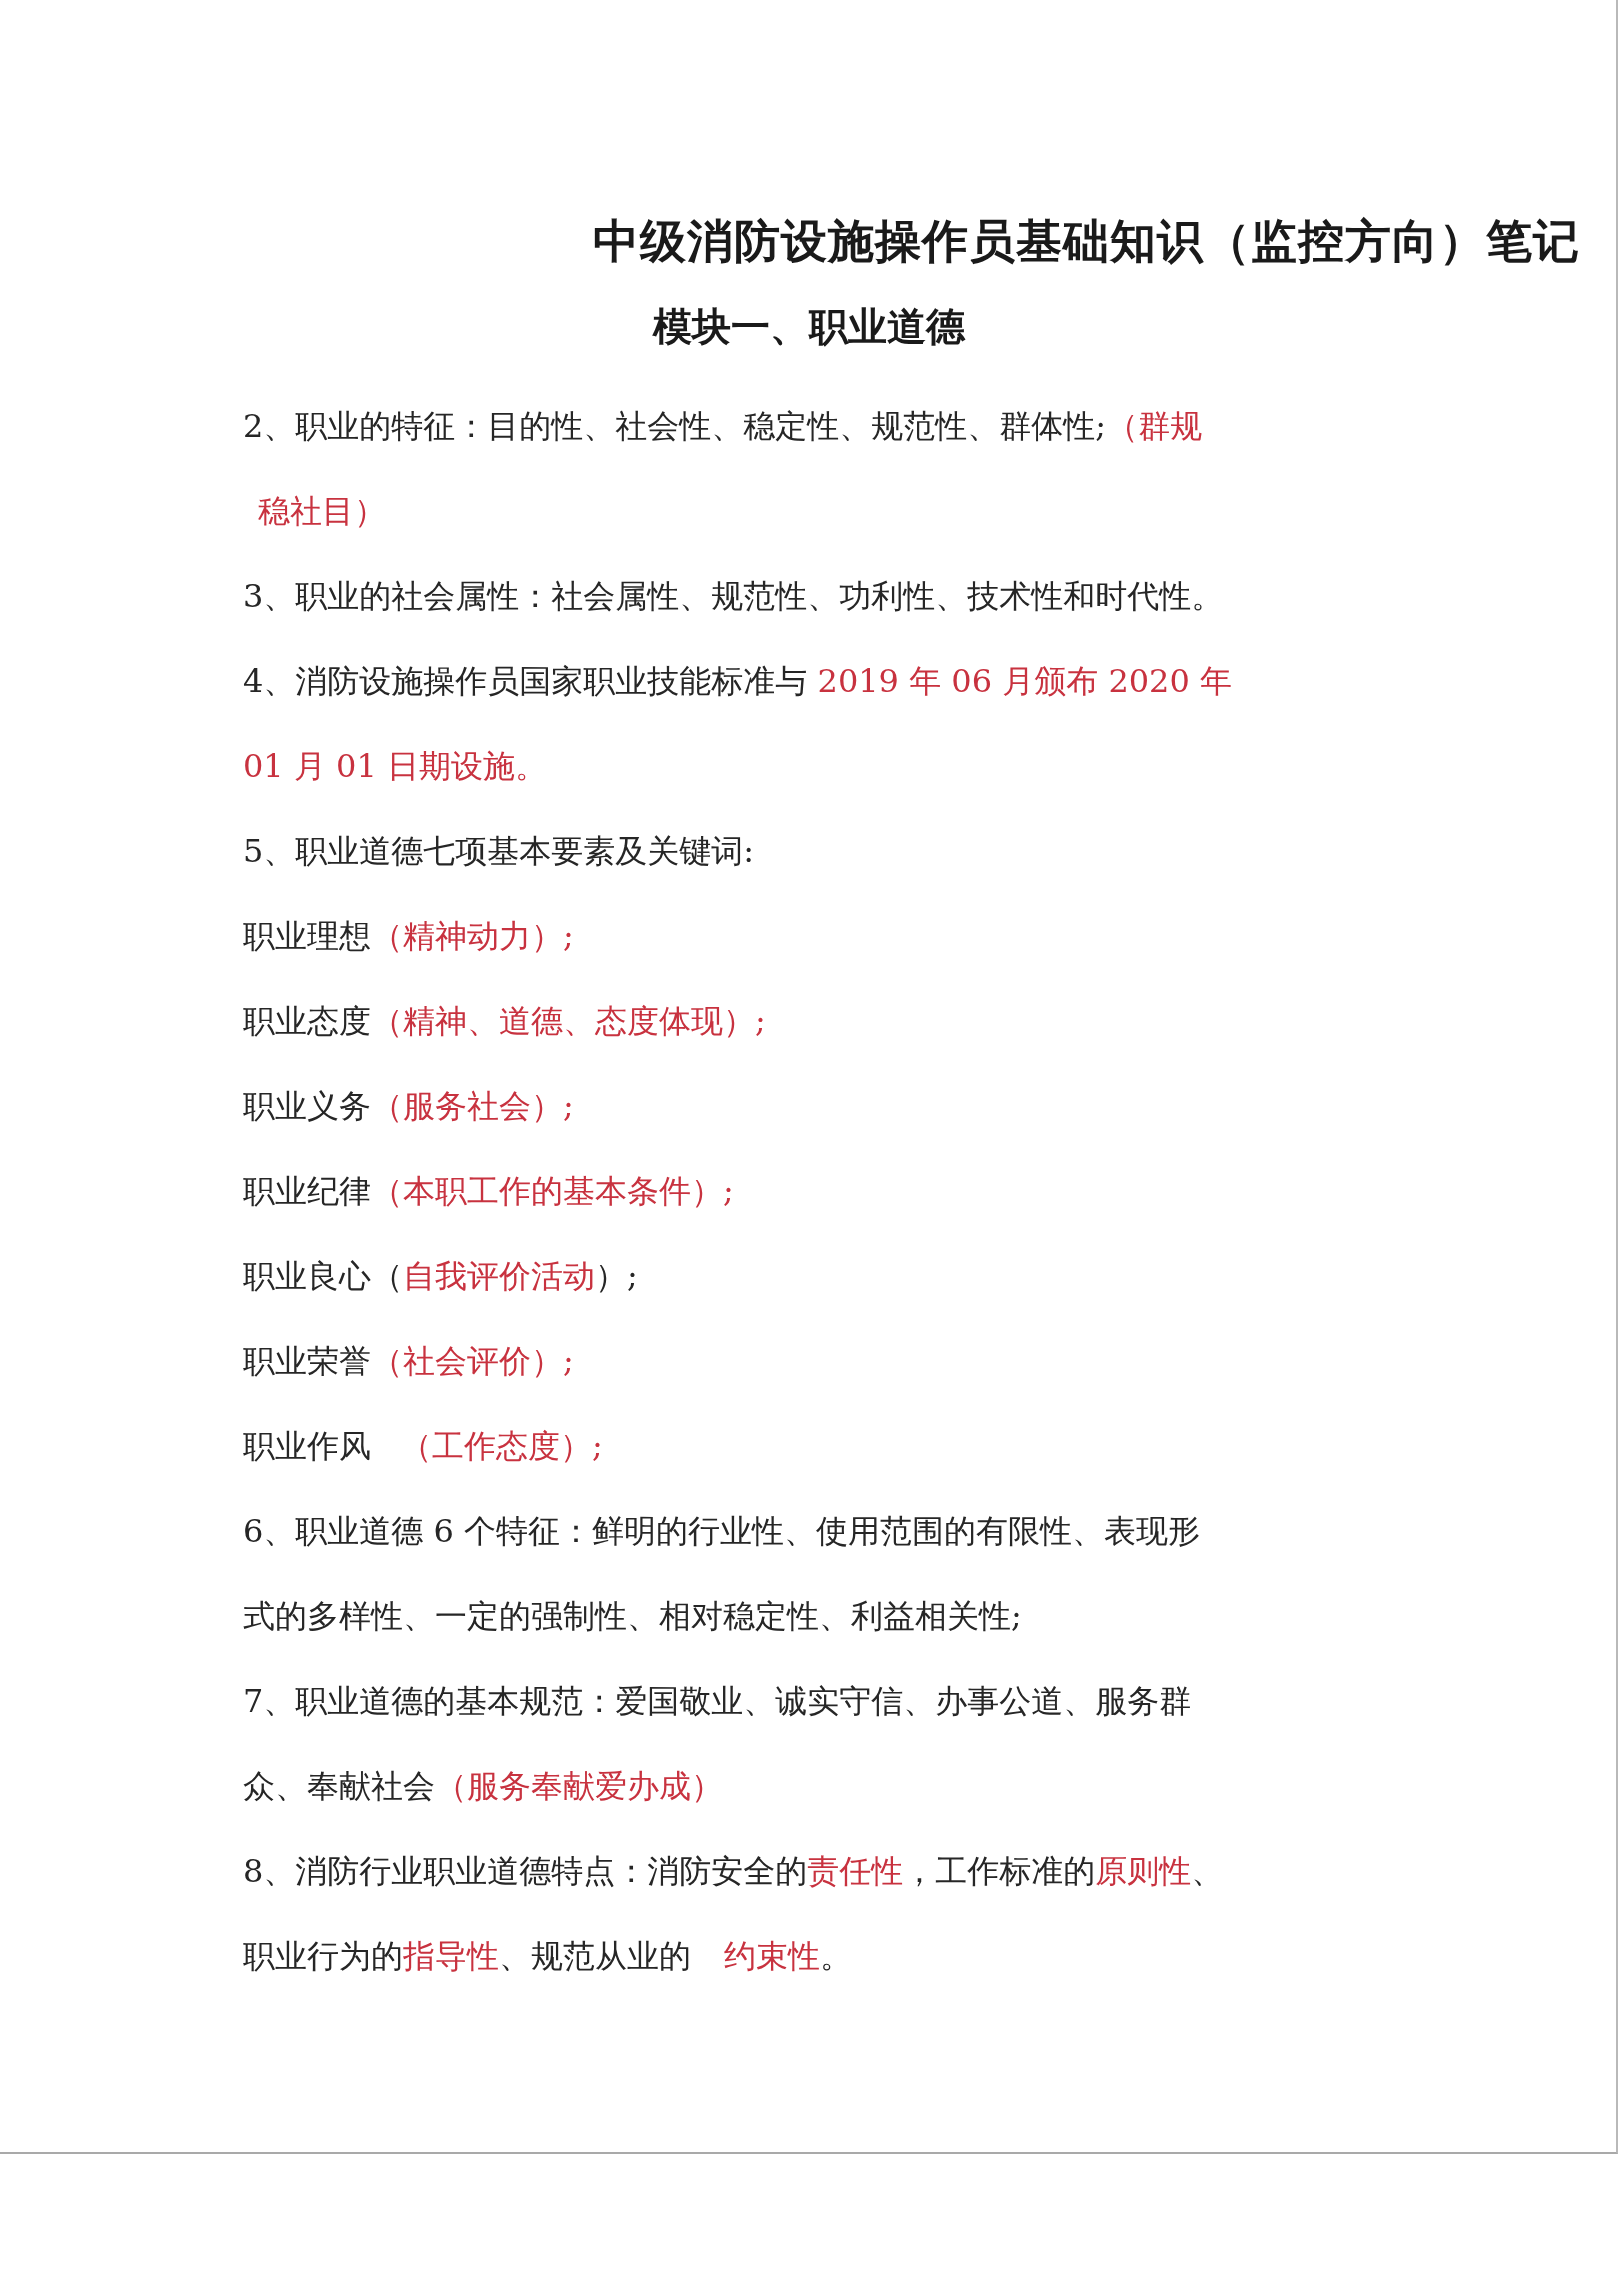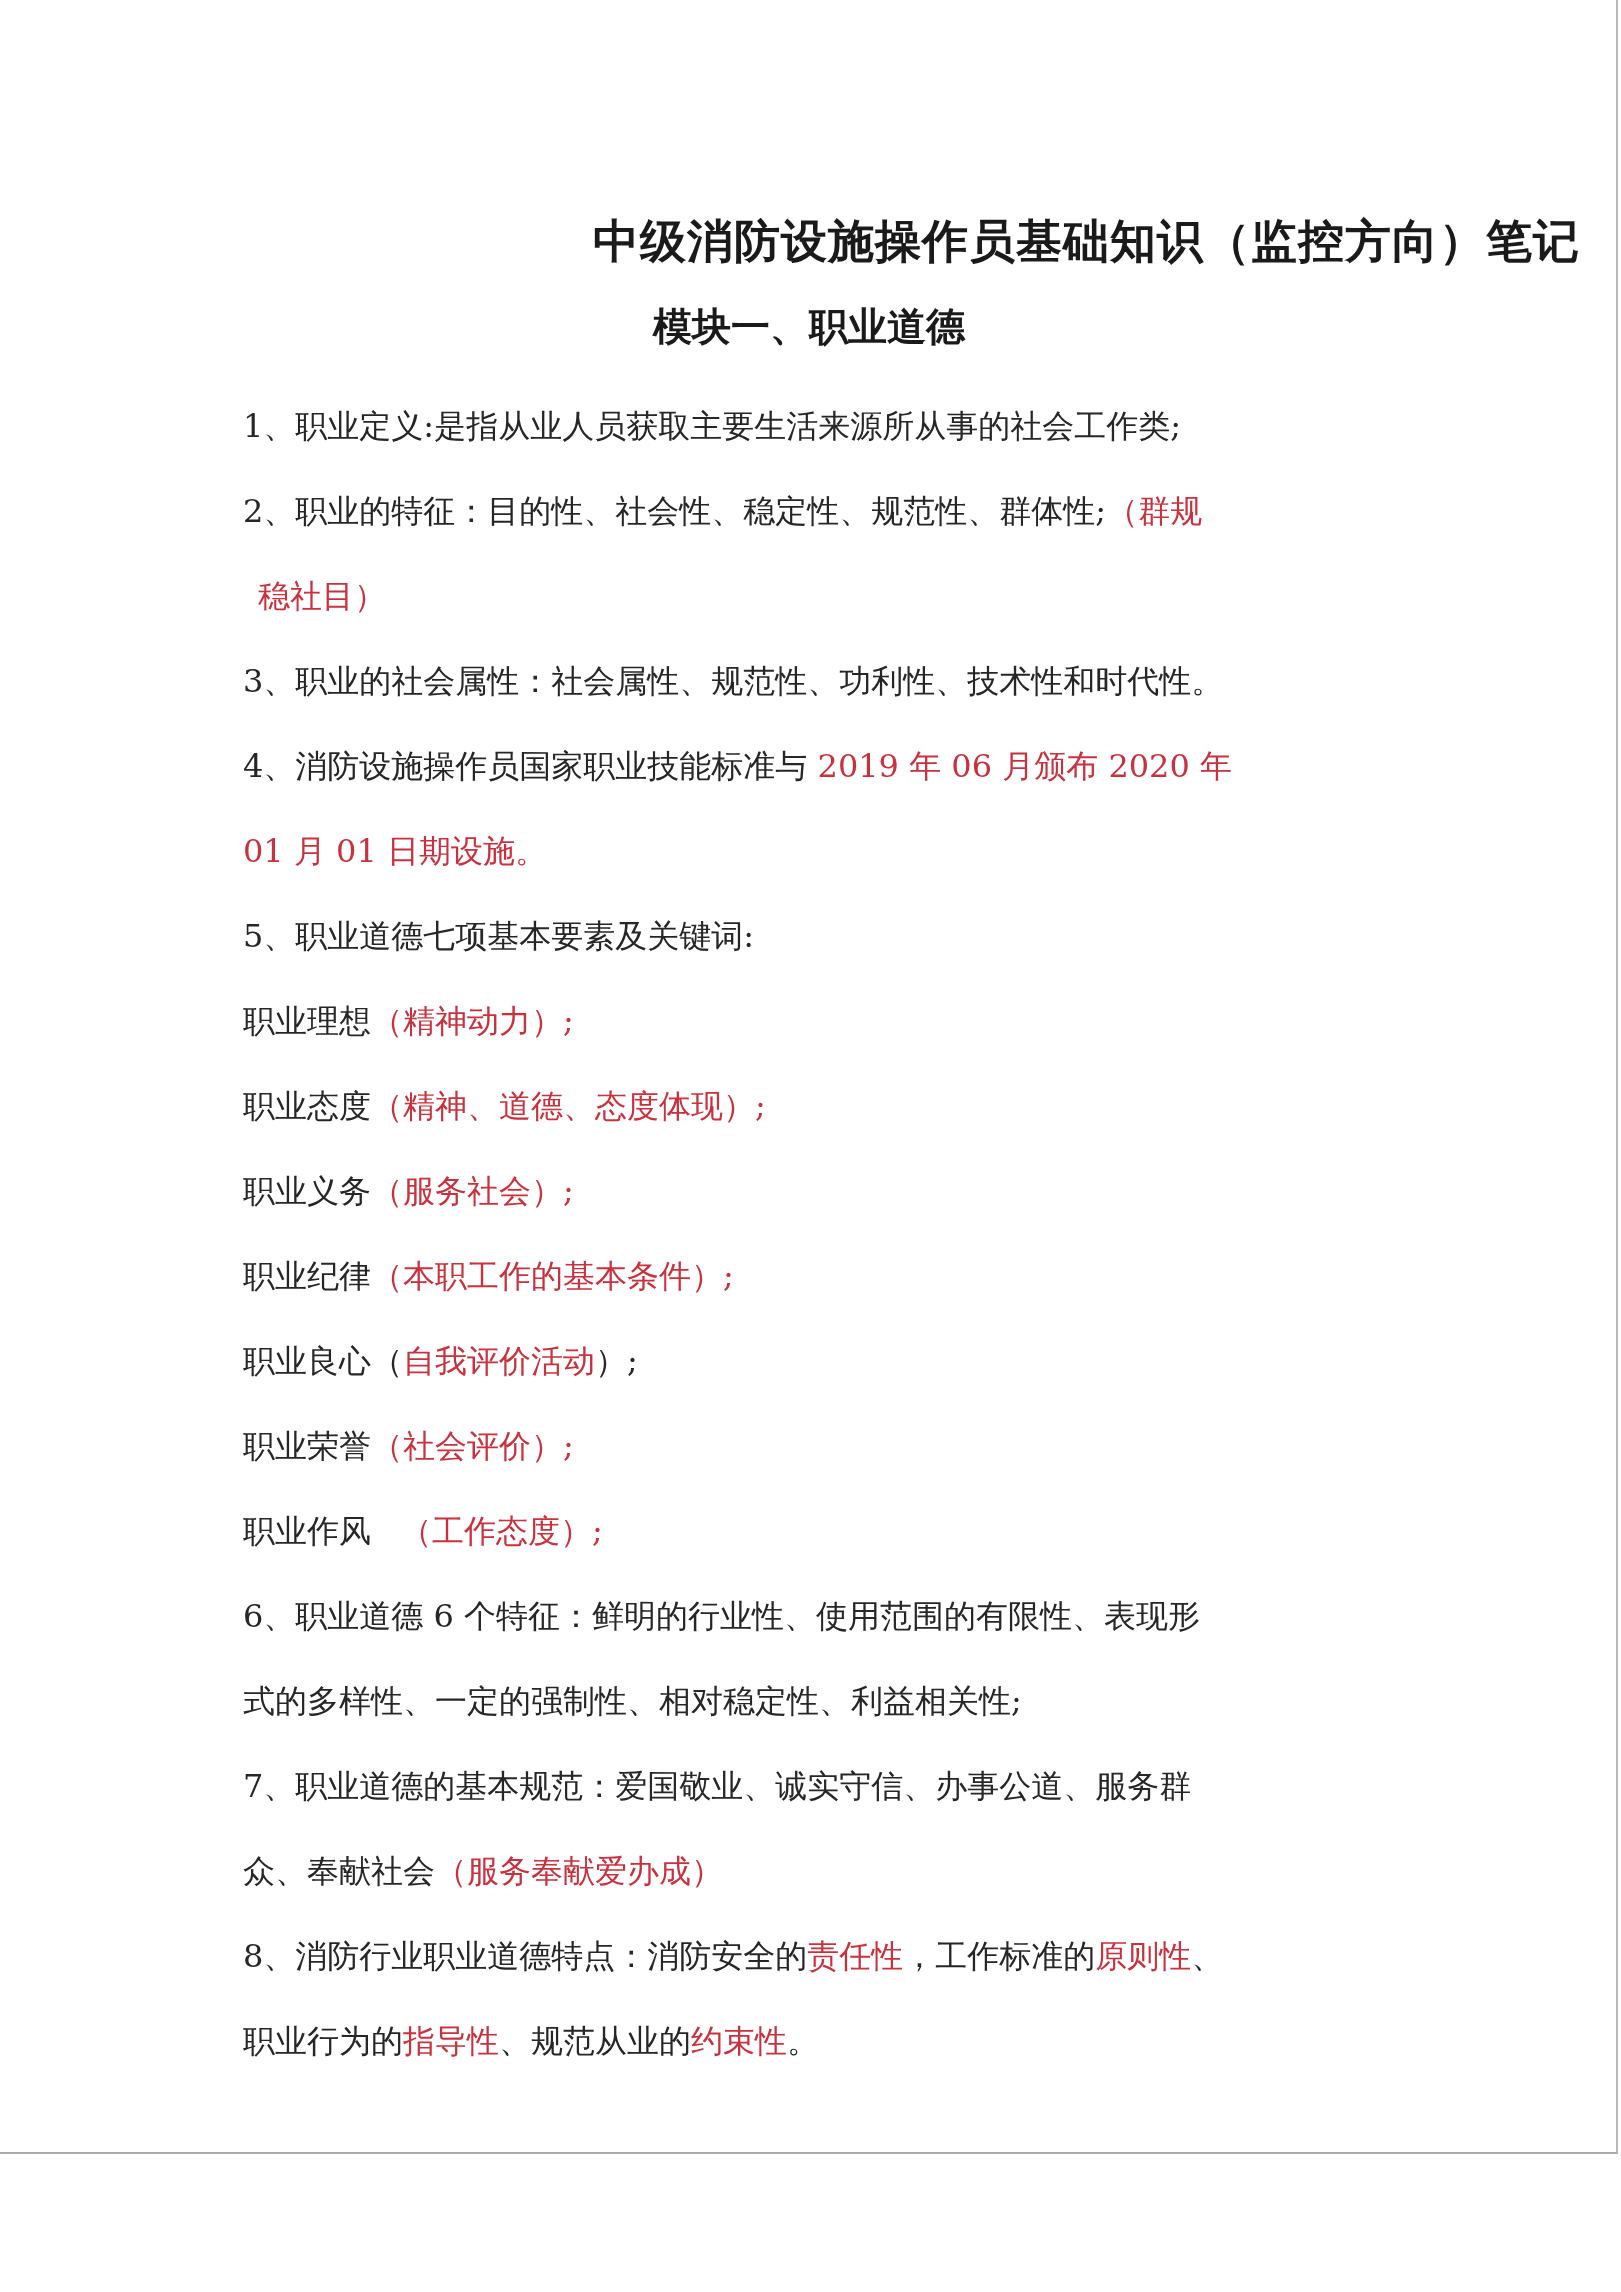--- a/index.html
+++ b/index.html
@@ -36,35 +36,34 @@
     .red { color: #c8323f; }
   </style>
 </head>
 <body>
 
 <div class="sheet">
   <div class="title">中级消防设施操作员基础知识（监控方向）笔记</div>
   <div class="subtitle">模块一、职业道德</div>
 
   <div class="body">
-    <div class="line"><span>1、职业定义:是指从业人员获取主要生活来源所从事的社会工作类;</span></div>
     <div class="line"><span>2、职业的特征：目的性、社会性、稳定性、规范性、群体性;</span><span class="red" style="color: rgb(200, 50, 63);">（群规</span></div>
     <div class="line"><span class="red" style="color: rgb(200, 50, 63); margin-left: 15px;">稳社目）</span></div>
     <div class="line"><span>3、职业的社会属性：社会属性、规范性、功利性、技术性和时代性。</span></div>
     <div class="line"><span>4、消防设施操作员国家职业技能标准与 </span><span class="red" style="color: rgb(200, 50, 63); margin-top: 23px;">2019 年 06 月颁布 2020 年</span></div>
     <div class="line"><span class="red" style="color: rgb(200, 50, 63);">01 月 01 日期设施。</span></div>
     <div class="line"><span>5、职业道德七项基本要素及关键词:</span></div>
     <div class="line"><span>职业理想</span><span class="red" style="color: rgb(200, 50, 63);">（精神动力）;</span></div>
     <div class="line"><span>职业态度</span><span class="red" style="color: rgb(200, 50, 63);">（精神、道德、态度体现）;</span></div>
     <div class="line"><span>职业义务</span><span class="red" style="color: rgb(200, 50, 63);">（服务社会）;</span></div>
     <div class="line"><span>职业纪律</span><span class="red" style="color: rgb(200, 50, 63);">（本职工作的基本条件）;</span></div>
     <div class="line"><span>职业良心（</span><span class="red" style="color: rgb(200, 50, 63);">自我评价活动</span><span>）;</span></div>
     <div class="line"><span>职业荣誉</span><span class="red" style="color: rgb(200, 50, 63);">（社会评价）;</span></div>
     <div class="line"><span>职业作风</span><span class="red" style="color: rgb(200, 50, 63); margin-left: 29px;">（工作态度）;</span></div>
     <div class="line"><span>6、职业道德 6 个特征：鲜明的行业性、使用范围的有限性、表现形</span></div>
     <div class="line"><span>式的多样性、一定的强制性、相对稳定性、利益相关性;</span></div>
     <div class="line"><span>7、职业道德的基本规范：爱国敬业、诚实守信、办事公道、服务群</span></div>
     <div class="line"><span>众、奉献社会</span><span class="red" style="color: rgb(200, 50, 63);">（服务奉献爱办成）</span></div>
     <div class="line"><span>8、消防行业职业道德特点：消防安全的</span><span class="red" style="color: rgb(200, 50, 63); text-align: right;">责任性</span><span>，工作标准的</span><span class="red" style="color: rgb(200, 50, 63);">原则性</span><span>、</span></div>
-    <div class="line"><span>职业行为的</span><span class="red" style="color: rgb(200, 50, 63);">指导性</span><span>、规范从业的</span><span class="red" style="color: rgb(200, 50, 63);">约束性</span><span>。</span></div>
+    <div class="line"><span>职业行为的</span><span class="red" style="color: rgb(200, 50, 63);">指导性</span><span>、规范从业的</span><span class="red" style="color: rgb(200, 50, 63); margin-left: 33px;">约束性</span><span>。</span></div>
   </div>
 </div>
 
 
 </body></html>

